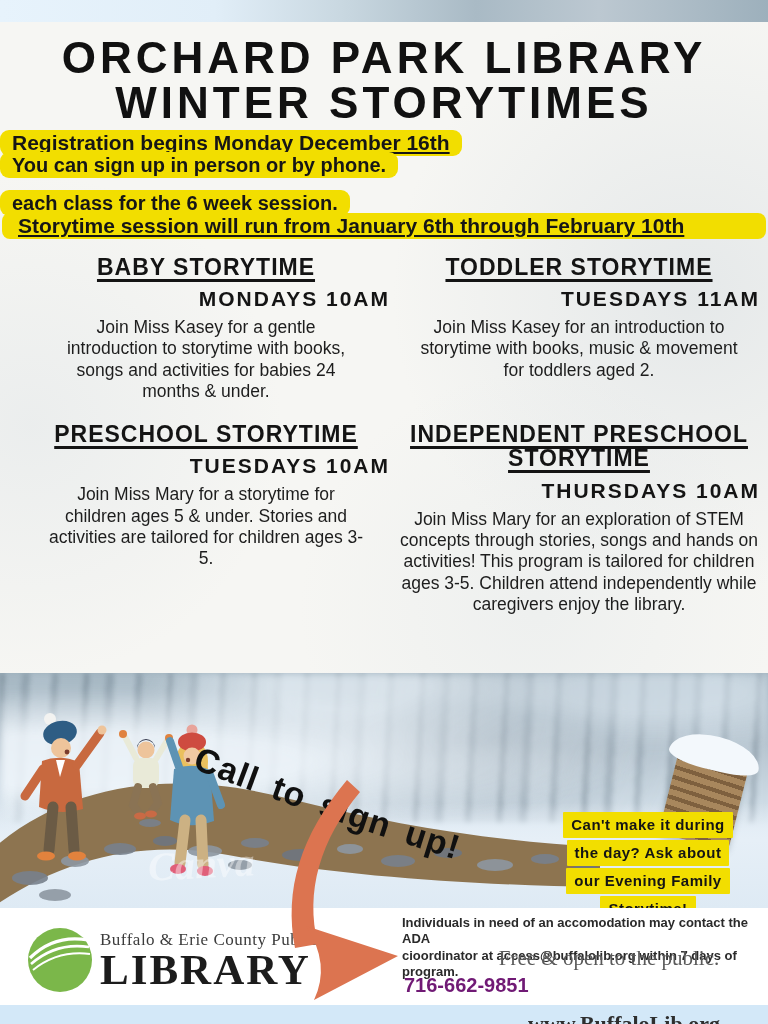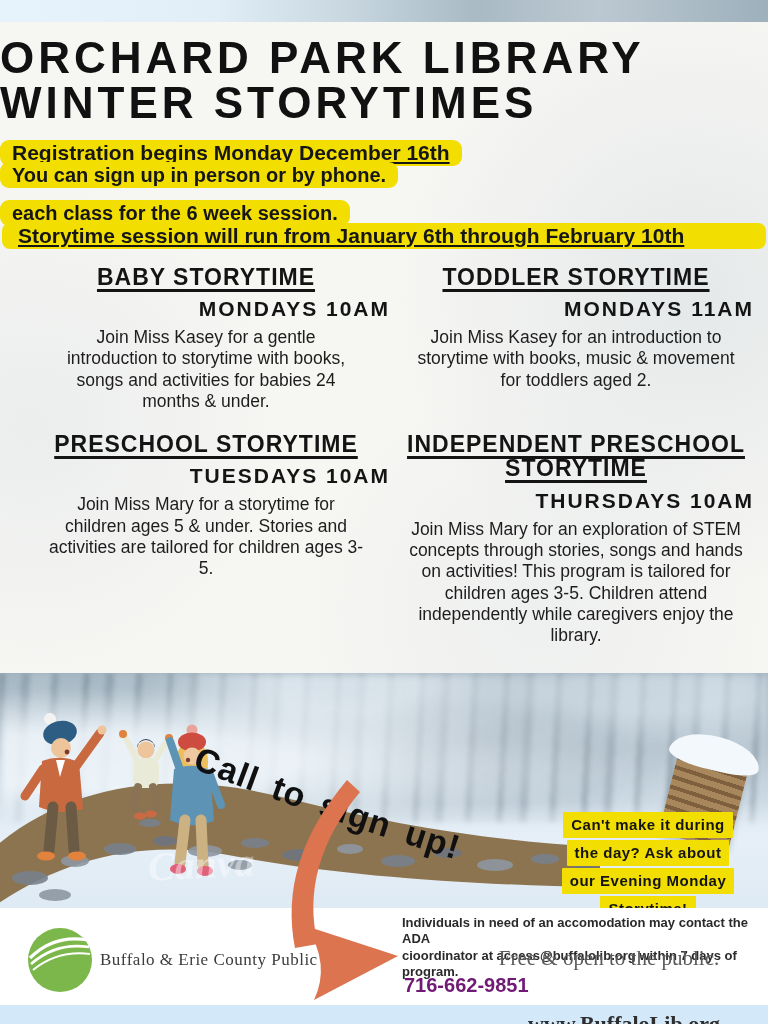--- a/index.html
+++ b/index.html
@@ -15,36 +15,36 @@
   }
   
   .content{
     position:absolute;top:22px;left:0;width:768px;height:651px;
     background:
       radial-gradient(circle at 90% 42%, rgba(185,197,208,.28), transparent 38%),
       radial-gradient(circle at 4% 62%, rgba(196,207,217,.22), transparent 30%),
       radial-gradient(circle at 70% 90%, rgba(200,211,220,.18), transparent 30%),
       #f6f6f3;
   }
-  .title{margin:14px 0 16px;line-height:1.02;}
+  .title{margin:14px 0 6px;text-align:center;line-height:1.02;}
   .title span{
     display:block;font-size:44px;font-weight:bold;letter-spacing:4px;color:#111;
   }
   .reg{margin-top:4px;text-align:left;line-height:1;}
   .reg-line{
     display:inline-block;background:#F2DE00;color:#161616;
     font-weight:bold;font-size:20px;line-height:24px;
     padding:1px 12px;border-radius:9px;margin:-2px 0;
   }
   .reg-line.u{text-decoration:underline;text-decoration-thickness:2px;text-underline-offset:2px;font-size:21px;}
   .reg-line.full{display:block;border-radius:8px;margin:-1px 2px 0;font-size:21px;padding-left:16px;}
   
   .sessions{
     display:grid;grid-template-columns:368px 1fr;
-    padding:16px 14px 0 22px;column-gap:8px;row-gap:20px;align-items:start;
+    padding:16px 8px 0 22px;column-gap:8px;row-gap:20px;align-items:start;
   }
   .session{text-align:center;}
   .s-title{
     margin:0 auto 6px;font-size:23px;font-weight:bold;letter-spacing:1px;line-height:1.05;
     text-decoration:underline;text-decoration-thickness:2.5px;text-underline-offset:4px;color:#141414;
   }
   .s-sched{font-size:21px;font-weight:bold;letter-spacing:2px;margin:8px 0 6px;color:#141414;text-align:right;}
   .s-desc{margin:0 auto;font-size:17.5px;line-height:1.22;color:#1d1d1d;}
   .s0 .s-title{max-width:320px;} .s0 .s-desc{max-width:300px;}
   .s1 .s-desc{max-width:320px;}
@@ -146,21 +146,21 @@
     </div>
 
     <div class="sessions">
       <section class="session s0">
         <h2 class="s-title">BABY STORYTIME</h2>
         <div class="s-sched">MONDAYS 10AM</div>
         <p class="s-desc">Join Miss Kasey for a gentle introduction to storytime with books, songs and activities for babies 24 months &amp; under.</p>
       </section>
       <section class="session s1">
         <h2 class="s-title">TODDLER STORYTIME</h2>
-        <div class="s-sched">MONDAYS 11AM</div>
+        <div class="s-sched">TUESDAYS 11AM</div>
         <p class="s-desc">Join Miss Kasey for an introduction to storytime with books, music &amp; movement for toddlers aged 2.</p>
       </section>
       <section class="session s2">
         <h2 class="s-title">PRESCHOOL STORYTIME</h2>
         <div class="s-sched">TUESDAYS 10AM</div>
         <p class="s-desc">Join Miss Mary for a storytime for children ages 5 &amp; under. Stories and activities are tailored for children ages 3-5.</p>
       </section>
       <section class="session s3">
         <h2 class="s-title">INDEPENDENT PRESCHOOL STORYTIME</h2>
         <div class="s-sched">THURSDAYS 10AM</div>
@@ -246,21 +246,21 @@
         <ellipse cx="156" cy="166" rx="8" ry="5" fill="#e05f79"></ellipse>
         <ellipse cx="183" cy="168" rx="8" ry="5" fill="#e05f79"></ellipse>
       </g>
     </svg>
 
     <div class="watermark">Canva</div>
 
     <div class="note">
       <span class="note-line">Can't make it during</span>
       <span class="note-line">the day? Ask about</span>
-      <span class="note-line">our Evening Monday</span>
+      <span class="note-line">our Evening Family</span>
       <span class="note-line">Storytime!</span>
     </div>
   </div>
 
   <svg class="overlay" width="768" height="1024" viewBox="0 0 768 1024">
     <defs>
       <path id="ctaPath" d="M 192 768 Q 345 828 518 878" fill="none"></path>
     </defs>
     <text class="cta-text">
       <textPath href="#ctaPath">Call to sign up!</textPath>
@@ -272,20 +272,21 @@
   <div class="footer">
     <div class="logo">
       <svg width="68" height="68" viewBox="0 0 68 68">
         <circle cx="34" cy="34" r="32" fill="#7BB74A"></circle>
         <path d="M 4 32 Q 28 8 62 14" stroke="#ffffff" stroke-width="3.2" fill="none"></path>
         <path d="M 5 38 Q 30 16 63 21" stroke="#ffffff" stroke-width="2.6" fill="none"></path>
         <path d="M 7 44 Q 32 24 64 28" stroke="#ffffff" stroke-width="2" fill="none"></path>
       </svg>
       <div class="logo-text">
         <div class="logo-top">Buffalo &amp; Erie County Public</div>
+        <div class="logo-main">LIBRARY</div>
       </div>
     </div>
     <div class="ada">
       <span>Individuals in need of an accomodation may contact the ADA</span><br>
       <span>cioordinator at access@buffalolib.org within 7 days of program.</span>
     </div>
     <div class="free">Free &amp; open to the public.</div>
     <div class="phone">716-662-9851</div>
     <div class="site">www.BuffaloLib.org</div>
   </div>

